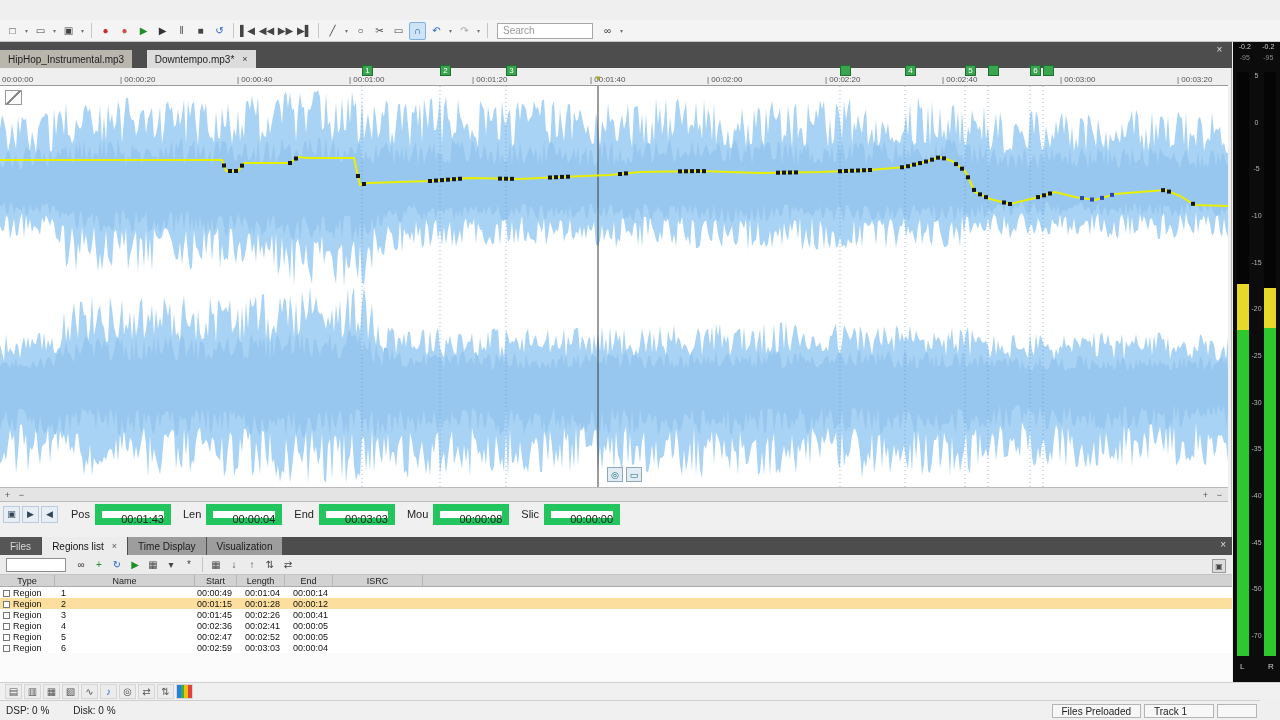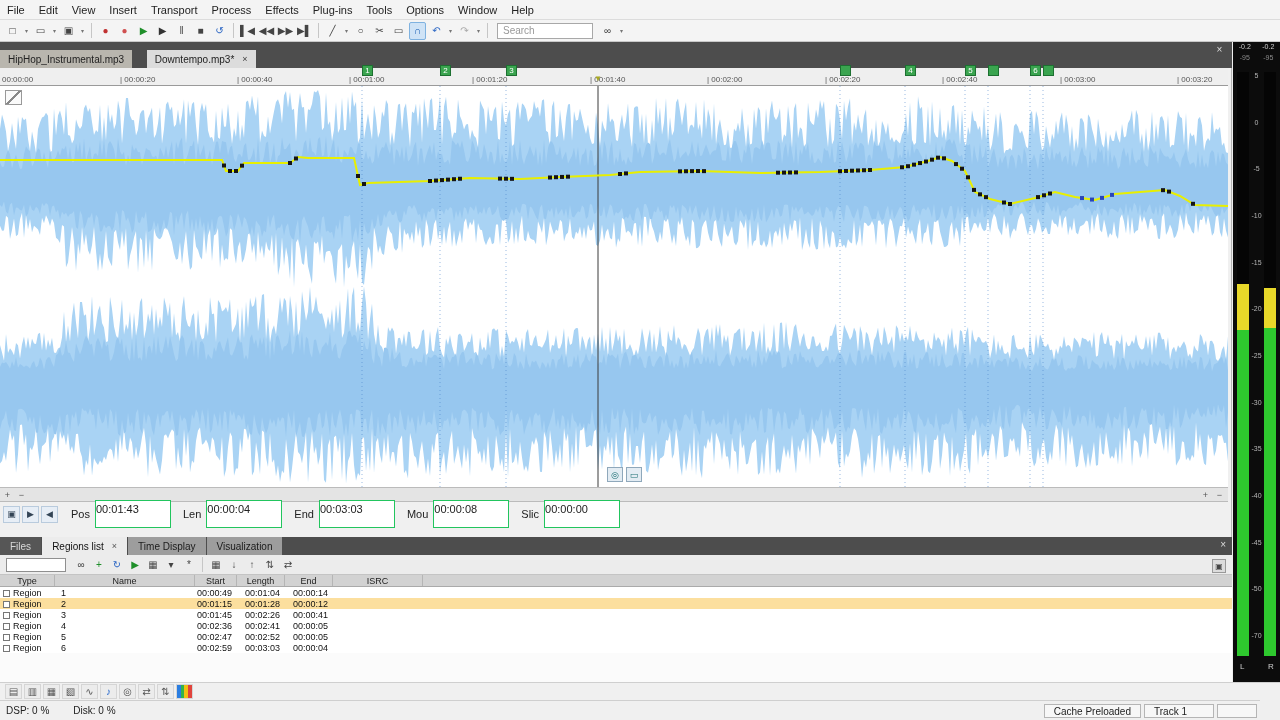--- a/index.html
+++ b/index.html
@@ -36,21 +36,21 @@
            background-image:linear-gradient(135deg,transparent 44%,#888 44%,#888 56%,transparent 56%);}
   .curtool{position:absolute;width:16px;height:15px;background:#e3ecf3;border:1px solid #8fa8bb;font-size:9px;color:#1c6f74;text-align:center;line-height:14px;}
 
   .hscroll{position:absolute;left:0;top:445px;width:1228px;height:15px;background:#e4e4e4;border-top:1px solid #bbb;border-bottom:1px solid #bbb;}
   .hs-btn{position:absolute;top:1px;width:13px;height:12px;font-size:9px;color:#555;text-align:center;line-height:12px;cursor:default;}
   .hs-thumb{position:absolute;left:30px;top:1px;width:1035px;height:12px;background:#c9c9c9;border:1px solid #a9a9a9;font-size:8px;color:#333;line-height:11px;padding-left:14px;cursor:default;}
 
   .selbar{position:absolute;left:0;top:460px;width:1228px;height:24px;background:#f0f0f0;display:flex;align-items:center;font-size:11px;color:#222;}
   .selbtn{width:17px;height:17px;margin:0 1px;display:flex;align-items:center;justify-content:center;font-size:9px;color:#345;border:1px solid #b9cbdd;background:#e7eef6;cursor:default;}
   .sel-label{margin:0 5px 0 12px;}
-  .sel-val{width:76px;height:28px;background:#fff;border:1px solid #22c55e;text-align:left;line-height:16px;font-size:11px;}
+  .sel-val{width:76px;height:21px;background:#fff;border:7px solid #22c55e;text-align:right;line-height:16px;font-size:11px;}
 
   
   .panel{position:absolute;left:0;top:495px;width:1232px;height:145px;background:#4d4d4d;}
   .ptabs{position:relative;height:18px;background:#4d4d4d;display:flex;align-items:flex-end;}
   .ptab{height:18px;display:flex;align-items:center;padding:0 10px;font-size:10px;cursor:default;}
   .ptab.dark{background:#565656;color:#d8d8d8;}
   .ptab.mid{background:#9d9d9d;color:#1a1a1a;margin-left:1px;}
   .ptab.active{background:#ececec;color:#111;margin-left:1px;}
   .ptab .x{margin-left:8px;font-size:9px;color:#555;}
   .panel-x{position:absolute;right:6px;top:2px;color:#ddd;font-size:10px;cursor:default;}
@@ -82,34 +82,20 @@
   .bicon.chart{background:linear-gradient(90deg,#2a7de1 0 25%,#35b34a 25% 50%,#f2c011 50% 75%,#e0433c 75% 100%);}
   .statusbar{position:absolute;left:0;top:700px;width:1260px;height:20px;background:#f0f0f0;border-top:1px solid #cfcfcf;display:flex;align-items:center;font-size:10px;color:#222;}
   .sb-left{margin-left:6px;margin-right:18px;}
   .sb-cell{border:1px solid #b5b5b5;background:#f7f7f7;padding:0 9px;height:14px;line-height:13px;margin-right:3px;}
   .sb-spacer{margin-left:auto;}
 </style>
 </head>
 <body>
 
 <div id="app">
-  <div class="menubar" id="menubar">
-      <span class="menu-item">File</span>
-      <span class="menu-item">Edit</span>
-      <span class="menu-item">View</span>
-      <span class="menu-item">Insert</span>
-      <span class="menu-item">Transport</span>
-      <span class="menu-item">Process</span>
-      <span class="menu-item">Effects</span>
-      <span class="menu-item">Plug-ins</span>
-      <span class="menu-item">Tools</span>
-      <span class="menu-item">Options</span>
-      <span class="menu-item">Window</span>
-      <span class="menu-item">Help</span>
-    </div>
   <div class="toolbar" id="toolbar">
       <span class="tbtn">□</span>
       <span class="tbtn sm">▾</span>
       <span class="tbtn">▭</span>
       <span class="tbtn sm">▾</span>
       <span class="tbtn">▣</span>
       <span class="tbtn sm">▾</span>
       <span class="tsep"></span>
       <span class="tbtn" style="color: rgb(192, 48, 48);">●</span>
       <span class="tbtn" style="color: rgb(208, 80, 80);">●</span>
@@ -422,17 +408,17 @@
       <span class="bicon">◎</span>
       <span class="bicon">⇄</span>
       <span class="bicon">⇅</span>
       <span class="bicon chart"></span>
     </div>
 
   <div class="statusbar">
     <span class="sb-left">DSP: 0 %</span>
     <span class="sb-left">Disk: 0 %</span>
     <span class="sb-spacer"></span>
-    <span class="sb-cell">Cache Preloaded</span>
+    <span class="sb-cell">Files Preloaded</span>
     <span class="sb-cell" style="min-width:70px">Track 1</span>
     <span class="sb-cell" style="min-width:40px"></span>
   </div>
 </div>
 
 </body></html>

